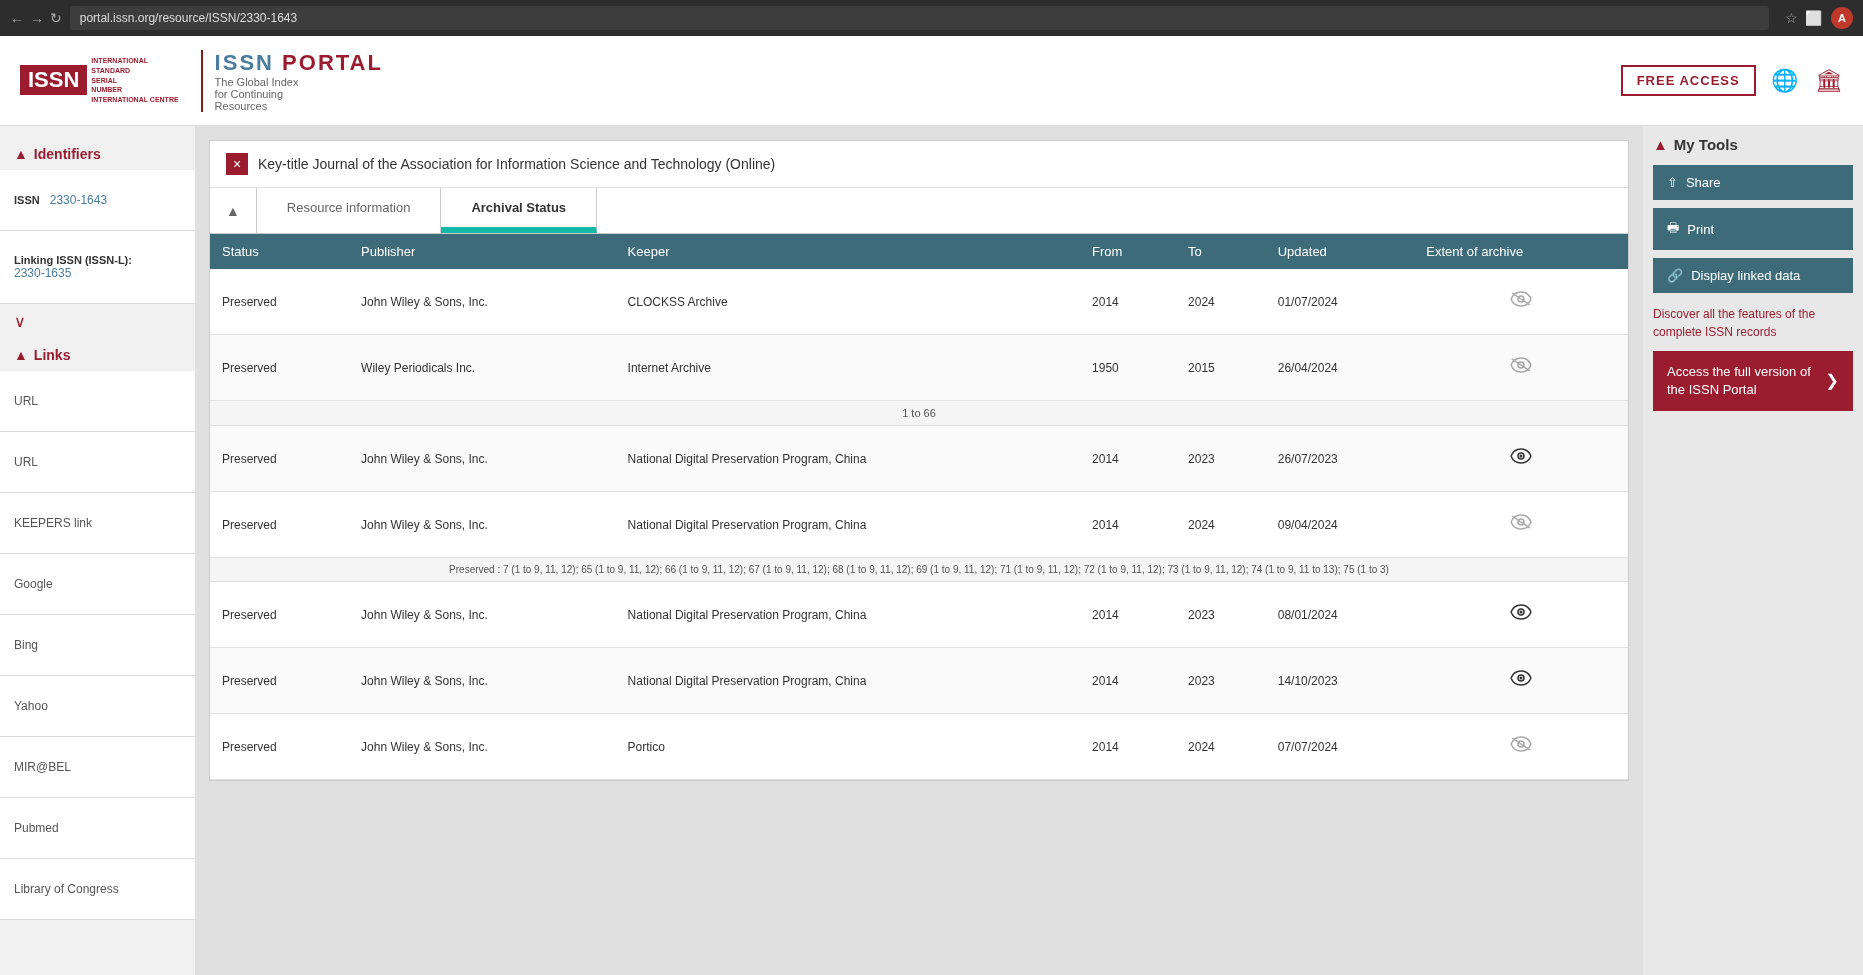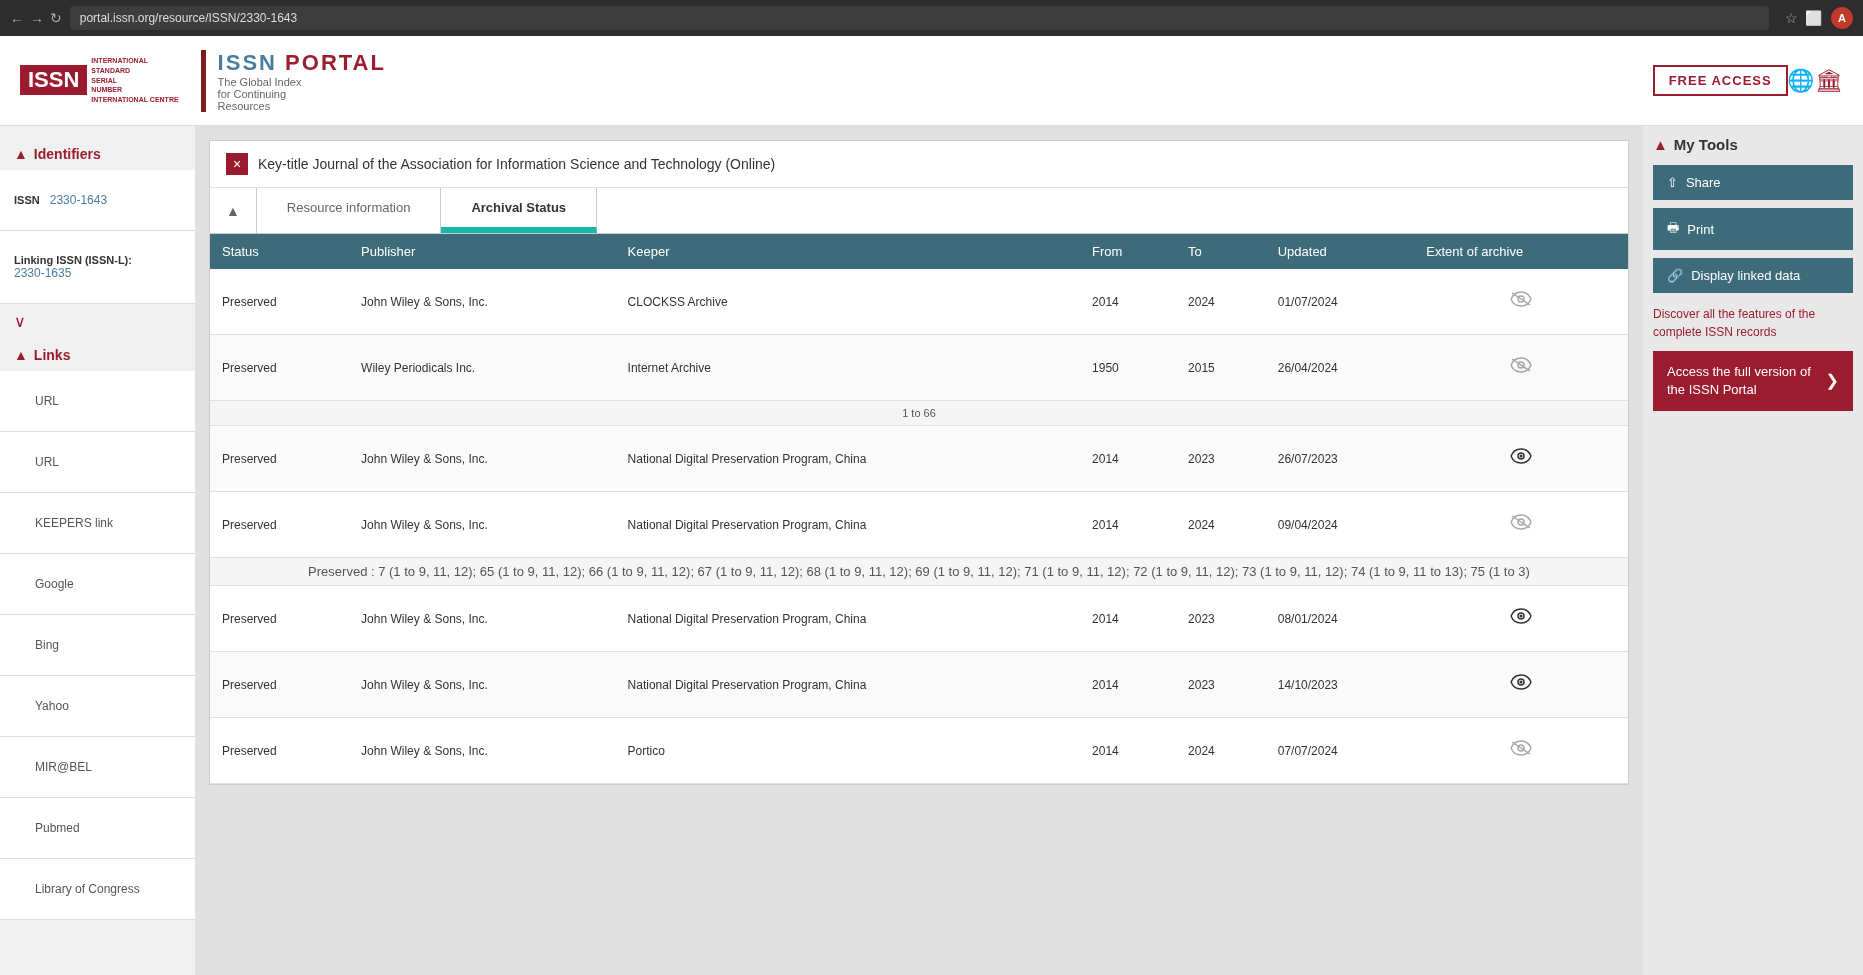--- a/index.html
+++ b/index.html
@@ -59,35 +59,36 @@
     }
     .issn-sub {
       font-size: 7px;
       color: #9b1c2e;
       line-height: 1.4;
       margin-left: 4px;
       font-weight: bold;
     }
     .issn-portal {
       margin-left: 12px;
-      border-left: 5px solid #7f1d1d;
+      border-left: 2px solid #7f1d1d;
       padding-left: 12px;
     }
     .portal-text {
       color: #4a7c9e;
       font-size: 22px;
       font-weight: bold;
       letter-spacing: 2px;
     }
     .portal-subtitle { font-size: 11px; color: #666; }
 
     .header-right {
       margin-left: auto;
       display: flex;
       align-items: center;
+      gap: 16px;
     }
     .free-access-btn {
       border: 2px solid #9b1c2e;
       color: #9b1c2e;
       background: white;
       padding: 6px 14px;
       font-size: 13px;
       font-weight: bold;
       cursor: pointer;
       letter-spacing: 1px;
@@ -126,21 +127,21 @@
     .sidebar-item {
       padding: 23px 14px;
       border-bottom: 1px solid #ddd;
       background: white;
       cursor: pointer;
       font-size: 12px;
       color: #555;
     }
     .sidebar-item .label { color: #333; font-weight: bold; font-size: 11px; }
     .sidebar-item .value { color: #4a7c9e; }
-    .sidebar-item-link { color: #555; font-size: 12px; margin-left: 21px; }
+    .sidebar-item-link { color: #555; font-size: 12px; }
     .sidebar-expand {
       padding: 8px 14px;
       color: #9b1c2e;
       cursor: pointer;
       font-size: 16px;
     }
 
     
     .content-area {
       flex: 1;
@@ -472,21 +473,21 @@
                 <td>2024</td>
                 <td>09/04/2024</td>
                 <td style="text-align: center;"><span class="eye-icon crossed"><svg width="22" height="16" viewBox="0 0 22 16" fill="none" xmlns="http://www.w3.org/2000/svg">
         <path d="M1 8C3 3 7 1 11 1C15 1 19 3 21 8" stroke="#555" stroke-width="1.5" fill="none"></path>
         <path d="M1 8C3 13 7 15 11 15C15 15 19 13 21 8" stroke="#555" stroke-width="1.5" fill="none"></path>
         <circle cx="11" cy="8" r="3" stroke="#555" stroke-width="1.5" fill="none"></circle>
         <line x1="2" y1="2" x2="20" y2="14" stroke="#555" stroke-width="1.5"></line>
       </svg></span></td>
               </tr>
               <tr class="extent-row">
-                <td colspan="7" style="background: rgb(245, 245, 245); font-size: 13px; color: rgb(85, 85, 85); text-align: center; padding: 6px 12px;">Preserved : 7 (1 to 9, 11, 12); 65 (1 to 9, 11, 12); 66 (1 to 9, 11, 12); 67 (1 to 9, 11, 12); 68 (1 to 9, 11, 12); 69 (1 to 9, 11, 12); 71 (1 to 9, 11, 12); 72 (1 to 9, 11, 12); 73 (1 to 9, 11, 12); 74 (1 to 9, 11 to 13); 75 (1 to 3)</td>
+                <td colspan="7" style="background: rgb(245, 245, 245); font-size: 10px; color: rgb(85, 85, 85); text-align: center; padding: 6px 12px;">Preserved : 7 (1 to 9, 11, 12); 65 (1 to 9, 11, 12); 66 (1 to 9, 11, 12); 67 (1 to 9, 11, 12); 68 (1 to 9, 11, 12); 69 (1 to 9, 11, 12); 71 (1 to 9, 11, 12); 72 (1 to 9, 11, 12); 73 (1 to 9, 11, 12); 74 (1 to 9, 11 to 13); 75 (1 to 3)</td>
               </tr>
               <tr>
                 <td>Preserved</td>
                 <td>John Wiley &amp; Sons, Inc.</td>
                 <td>National Digital Preservation Program, China</td>
                 <td>2014</td>
                 <td>2023</td>
                 <td>08/01/2024</td>
                 <td style="text-align: center;"><span class="eye-icon"><svg width="22" height="16" viewBox="0 0 22 16" fill="none" xmlns="http://www.w3.org/2000/svg">
         <path d="M1 8C3 3 7 1 11 1C15 1 19 3 21 8" stroke="#333" stroke-width="1.5" fill="none"></path>

